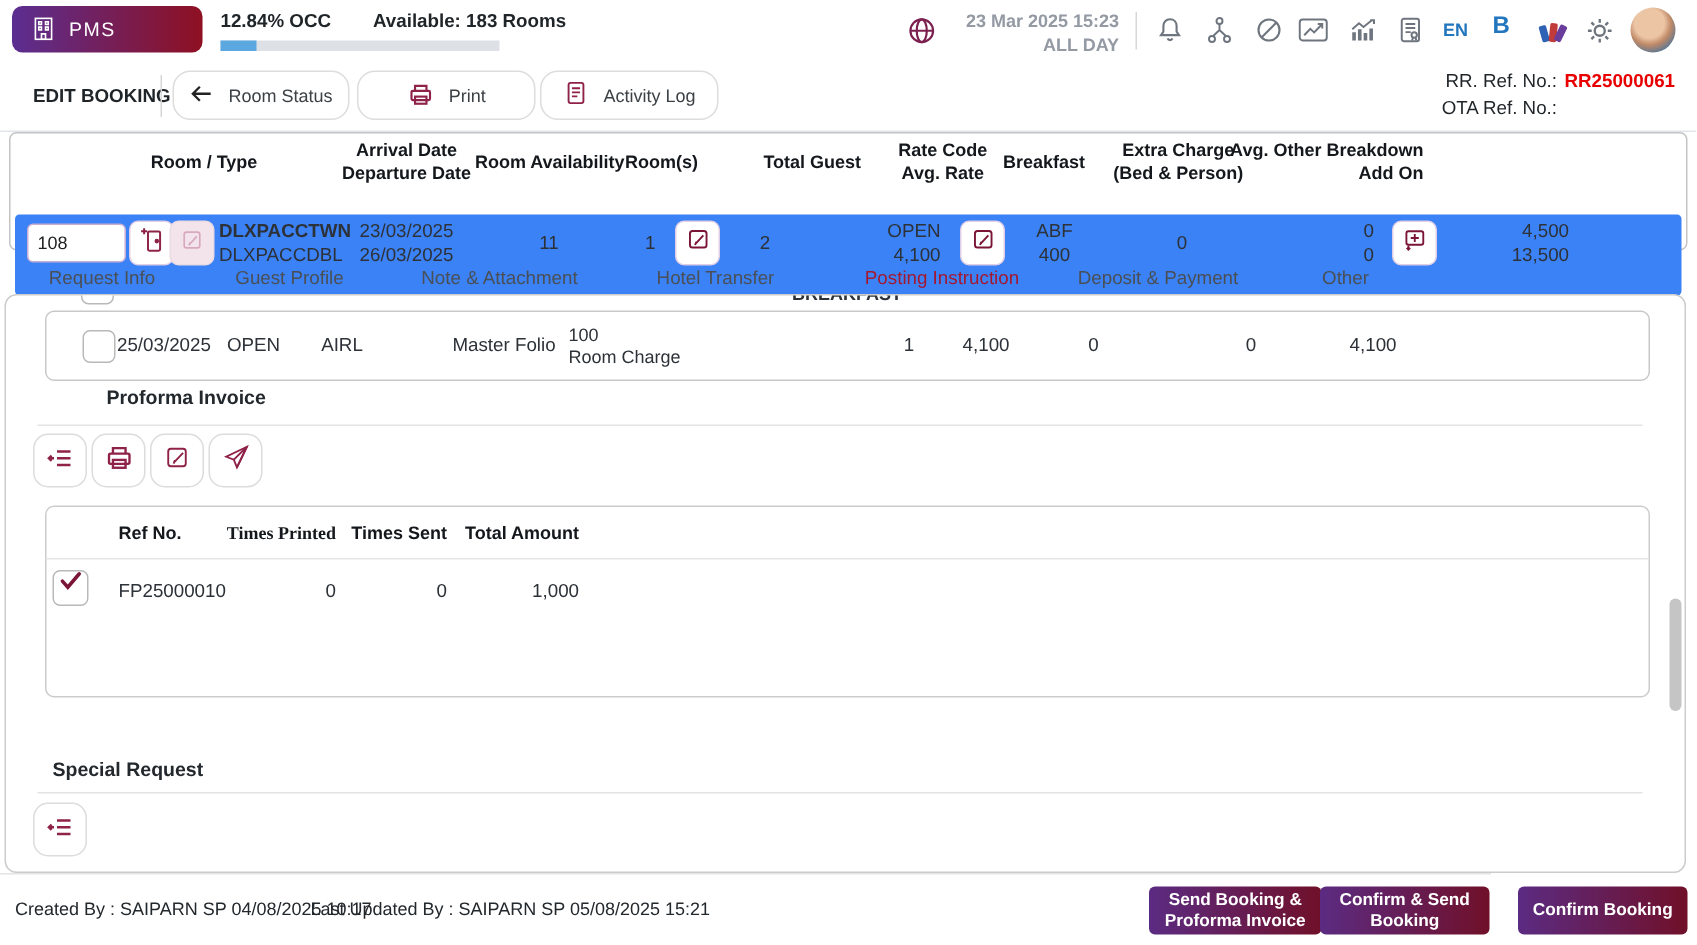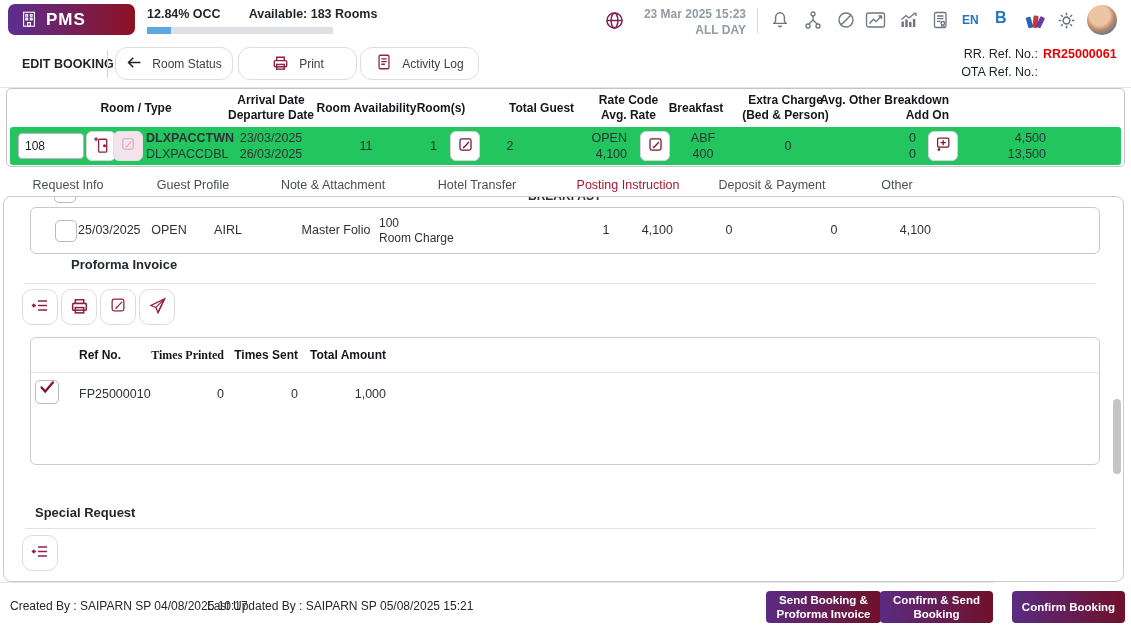--- a/index.html
+++ b/index.html
@@ -7,21 +7,21 @@
   .screen { position:relative; width:1131px; height:630px; background:#fff; overflow:hidden; }
   .b { font-weight:bold; }
   .c { text-align:center; }
   .r { text-align:right; }
   span:empty { display:none; }
 
   
   .topbar { position:absolute; top:0; left:0; width:1131px; height:40px; background:#fff; }
   .logo-badge { position:absolute; left:8px; top:4px; width:127px; height:31px; border-radius:7px;
     background:linear-gradient(90deg,#5b2e91,#8e1022); display:flex; align-items:center; padding-left:10px; }
-  .logo-badge .txt { color:#fff; font-weight:bold; font-size:17px; letter-spacing:1px; margin-left:28px; }
+  .logo-badge .txt { color:#fff; font-weight:normal; font-size:13px; letter-spacing:1px; margin-left:28px; }
   .occ-wrap { position:absolute; left:147px; top:7px; display:flex; gap:28px; font-size:12.5px; color:#1f2428; font-weight:bold; }
   .prog-track { position:absolute; left:147px; top:27px; width:186px; height:7px; background:#dde1e6; }
   .prog-fill { height:7px; background:#5ba7e0; }
   .dt-block { position:absolute; left:620px; top:6px; width:126px; text-align:right; color:#949aa3; font-weight:bold; font-size:12px; line-height:1.35; }
   .top-div { position:absolute; left:757px; top:8px; width:1px; height:25px; background:#d7d7d7; }
   .tico { position:absolute; top:10px; width:20px; height:20px; }
   .lang { position:absolute; left:962px; top:13px; color:#2276bd; font-weight:bold; font-size:12px; }
   .cur { position:absolute; left:995px; top:9px; color:#2276bd; font-weight:bold; font-size:16px; }
   .avatar { position:absolute; left:1087px; top:5px; width:30px; height:30px; border-radius:50%;
     background:radial-gradient(circle at 42% 35%, #ecc5a5 0 38%, #c08a68 55%, #5a7794 78%, #3f5a74); }
@@ -34,21 +34,21 @@
     display:flex; align-items:center; justify-content:center; gap:9px; font-size:12px; color:#3c4146; cursor:pointer; }
   .refs { position:absolute; right:8px; top:5px; display:grid; grid-template-columns:auto 80px; column-gap:5px;
     font-size:12.5px; color:#1f2428; line-height:1.45; }
   .refs .lbl { text-align:right; }
   .refs .val-red { color:#e80000; font-weight:bold; }
 
   
   .btable { position:absolute; top:88px; left:6px; width:1119px; height:79px; border:1px solid #c4c4c4; border-radius:5px; background:#fff; }
   .bh { position:absolute; top:0; height:38px; display:flex; flex-direction:column; justify-content:center;
     font-size:12px; font-weight:bold; color:#14181c; line-height:1.25; }
-  .brow { position:absolute; top:38px; left:3px; width:1111px; height:38px; background:#22c55e; border-radius:3px; }
+  .brow { position:absolute; top:54px; left:3px; width:1111px; height:54px; background:#3b82f6; border-radius:3px; }
   .bc { position:absolute; top:0; height:38px; display:flex; flex-direction:column; justify-content:center;
     font-size:12.5px; color:#2d3238; line-height:1.3; }
   .room-input { position:absolute; left:8px; top:6px; width:66px; height:26px; border:1px solid #c9aed4; border-radius:4px;
     padding:0 6px; font-size:12px; font-family:"Liberation Sans",sans-serif; color:#222; background:#fff; }
   .mini-btn { position:absolute; top:4px; width:30px; height:30px; background:#fff; border:1px solid #e0cfe6; border-radius:6px;
     display:flex; align-items:center; justify-content:center; cursor:pointer; }
   .mini-btn.disabled { background:#f3e3ea; border-color:#eadbe2; }
 
   
   .tabs { position:absolute; top:170px; left:0; width:1131px; height:32px; }

